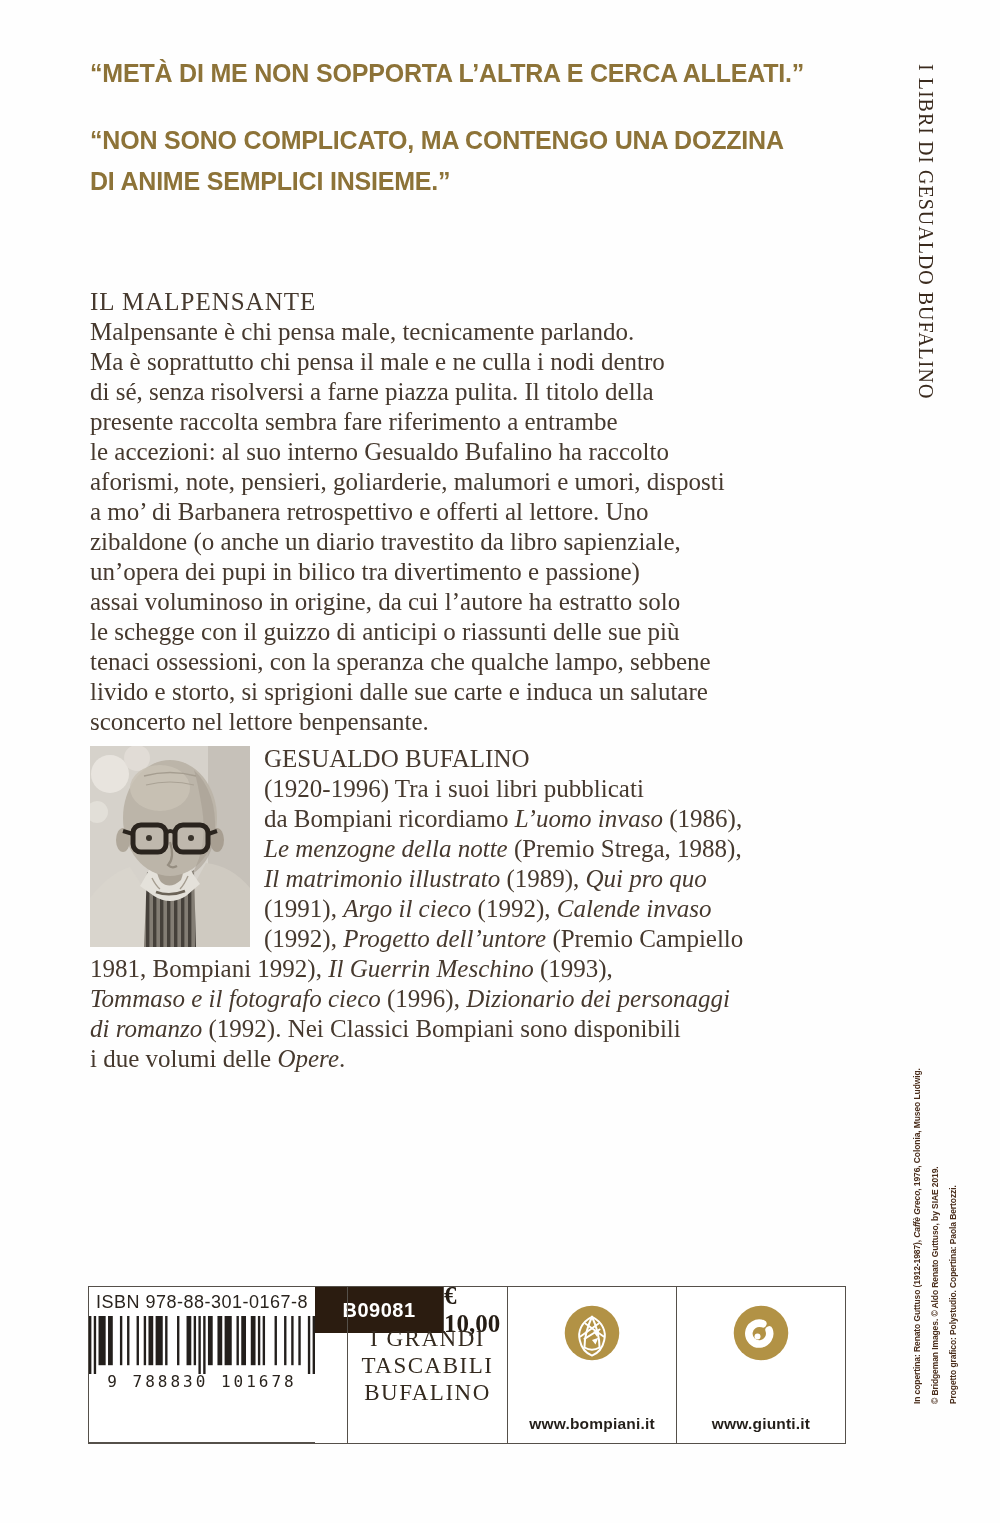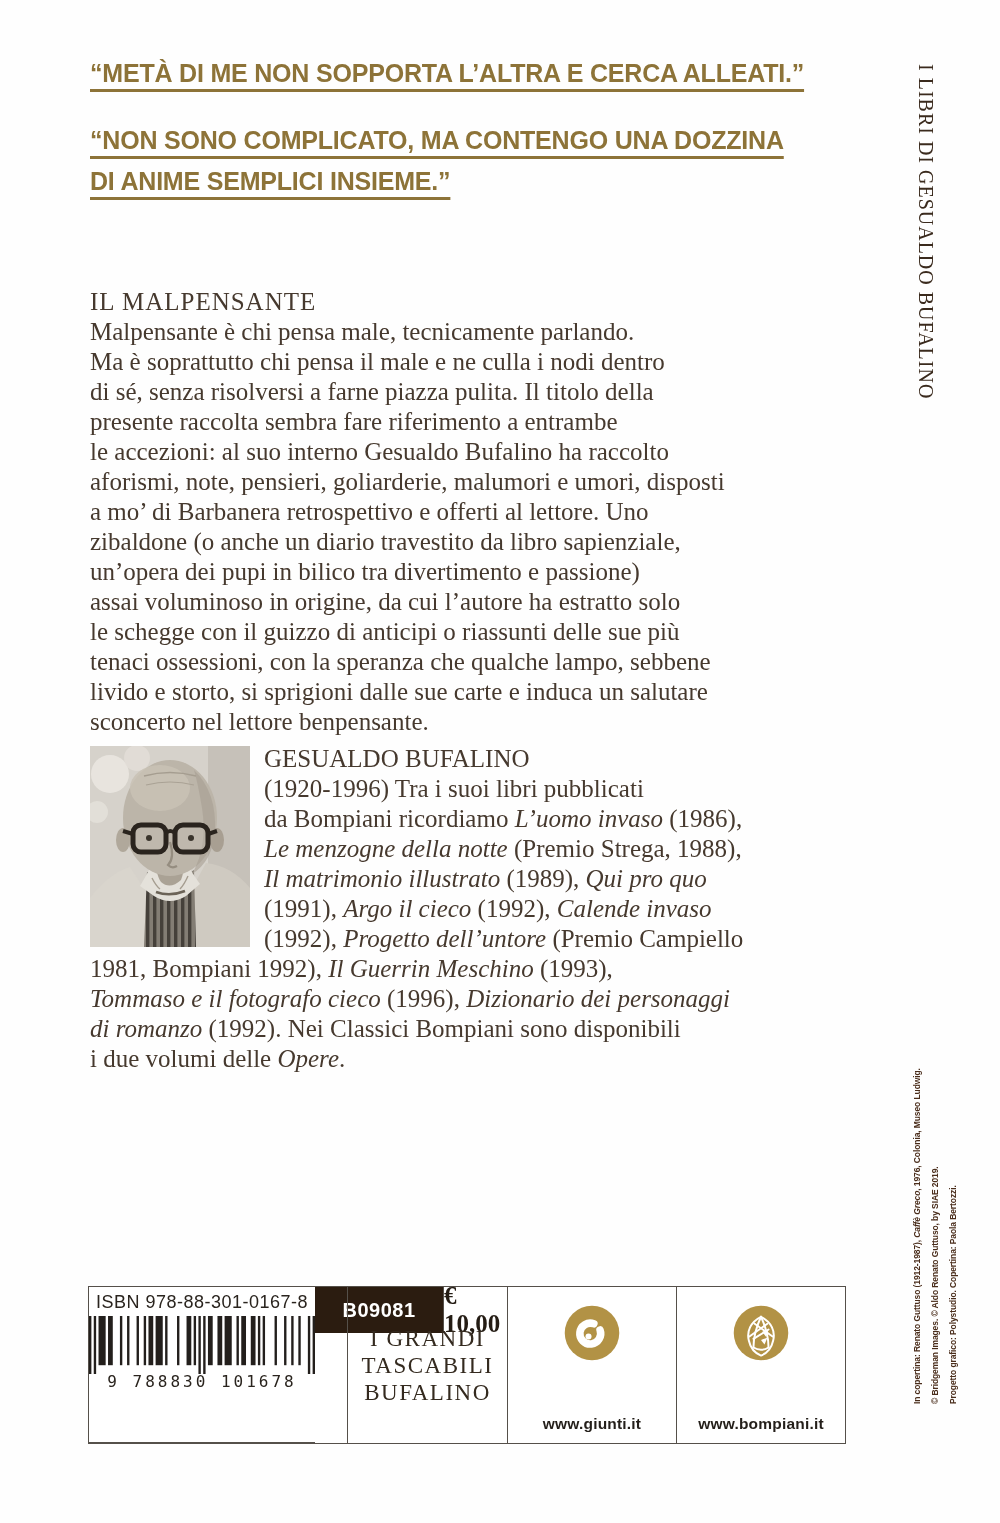--- a/index.html
+++ b/index.html
@@ -25,21 +25,20 @@
   .it{font-style:italic;}
 
   
   .quote{
     position:absolute;left:90px;width:720px;
     font-family:"Liberation Sans", sans-serif;
     font-weight:bold;
     font-size:25px;
     letter-spacing:-0.2px;
     color:var(--gold);
-    text-decoration:underline;
     text-decoration-thickness:2.5px;
     text-underline-offset:7px;
     white-space:pre-line;
   }
   .quote-1{top:58px;line-height:30px;}
   .quote-2{top:120px;line-height:41px;}
 
   
   .spine-title{
     position:absolute;top:64px;left:914px;
@@ -255,38 +254,38 @@
 
     <div class="cell cell-series">
       <div>I GRANDI</div>
       <div>TASCABILI</div>
       <div>BUFALINO</div>
     </div>
 
     <div class="cell cell-logo">
       <svg class="logo-circle" width="58" height="58" viewBox="0 0 100 100" xmlns="http://www.w3.org/2000/svg">
         <circle cx="50" cy="50" r="47" fill="#b29245"></circle>
-        <path d="M63.9,44.8 A 18,18 0 1 1 53.2,34.1" stroke="#fff" stroke-width="13" fill="none" stroke-linecap="round"></path>
-        <circle cx="44" cy="56" r="5.2" fill="#fff"></circle>
-      </svg>
-      <div class="logo-url">www.giunti.it</div>
-    </div>
-
-    <div class="cell cell-logo">
-      <svg class="logo-circle" width="58" height="58" viewBox="0 0 100 100" xmlns="http://www.w3.org/2000/svg">
-        <circle cx="50" cy="50" r="47" fill="#b29245"></circle>
         <g stroke="#fff" stroke-width="3.4" fill="none" stroke-linejoin="round" stroke-linecap="round">
           <path d="M50,22 C32,31 25,47 29,63 C32,77 40,85 50,89 C60,85 68,77 71,63 C75,47 68,31 50,22 Z"></path>
           <path d="M50,22 Q37,50 37,75"></path>
           <path d="M50,22 Q63,50 63,75"></path>
           <path d="M37,75 Q50,83 63,75"></path>
           <path d="M30,56 L61,34"></path>
           <path d="M70,56 L39,34"></path>
           <path d="M37,60 L63,44"></path>
         </g>
         <polygon points="52,48 63,44 59,57" fill="#fff"></polygon>
         <polygon points="50,62 61,58 56,70" fill="#fff"></polygon>
       </svg>
       <div class="logo-url">www.bompiani.it</div>
     </div>
 
+    <div class="cell cell-logo">
+      <svg class="logo-circle" width="58" height="58" viewBox="0 0 100 100" xmlns="http://www.w3.org/2000/svg">
+        <circle cx="50" cy="50" r="47" fill="#b29245"></circle>
+        <path d="M63.9,44.8 A 18,18 0 1 1 53.2,34.1" stroke="#fff" stroke-width="13" fill="none" stroke-linecap="round"></path>
+        <circle cx="44" cy="56" r="5.2" fill="#fff"></circle>
+      </svg>
+      <div class="logo-url">www.giunti.it</div>
+    </div>
+
   </div>
 </div>
 
 </body></html>

